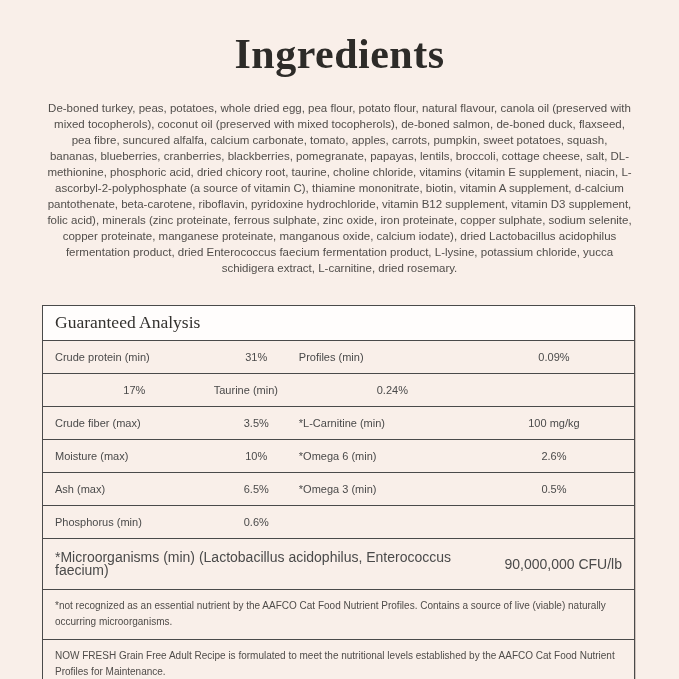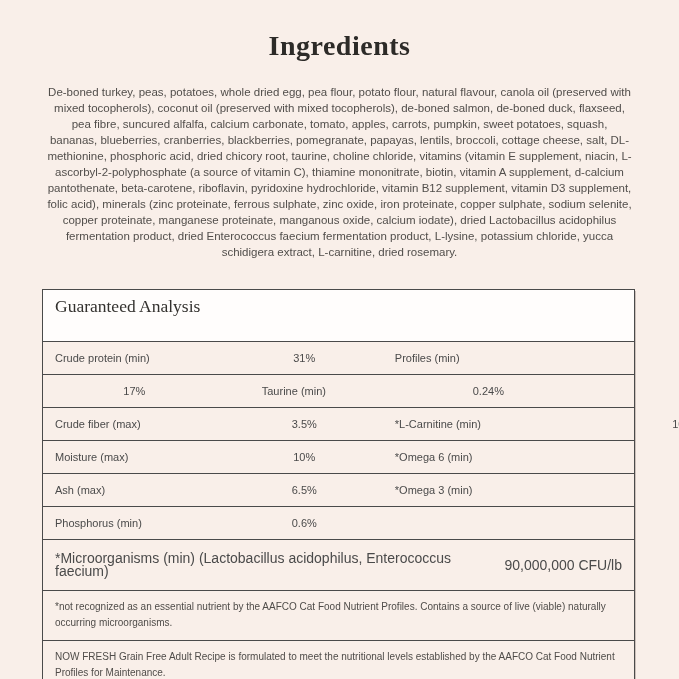--- a/index.html
+++ b/index.html
@@ -8,21 +8,21 @@
     background:#f9efe9;
     font-family:"Liberation Sans", sans-serif;
     color:#4f4c49;
     overflow:hidden;
   }
   .page-title{
     margin:30px 0 0 0;
     text-align:center;
     font-family:"Liberation Serif", serif;
     font-weight:600;
-    font-size:28px;
+    font-size:42px;
     letter-spacing:.5px;
     color:#2d2b28;
   }
   .ingredients-text{
     width:586px;
     margin:22px auto 0 auto;
     text-align:center;
     font-size:11.5px;
     line-height:16px;
     color:#514e4b;
@@ -31,34 +31,33 @@
     width:593px;
     margin:29px 0 0 42px;
     border:1px solid #4a4a4a;
     background:transparent;
     box-shadow:1px 2px 0 rgba(150,135,128,.45);
     box-sizing:border-box;
   }
   .ga-header{
     background:#fffdfc;
     border-bottom:1px solid #4a4a4a;
-    padding:6px 12px 24px 12px;
+    padding:6px 12px 7px 12px;
     font-family:"Liberation Serif", serif;
     font-size:17.5px;
     color:#33312e;
   }
   .ga-row{
     display:grid;
     grid-template-columns:28% 15% 33% 24%;
     align-items:center;
     padding:10px 12px;
     font-size:11px;
     color:#4a4a4a;
     line-height:12px;
-    gap:48px;
   }
   .ga-row + .ga-row{border-top:1px solid #4a4a4a;}
   .ga-row .val{text-align:center;}
   .ga-row-wide{
     display:grid;
     grid-template-columns:1fr 24%;
     align-items:center;
     border-top:1px solid #4a4a4a;
     padding:12px 12px;
     font-size:14px;

